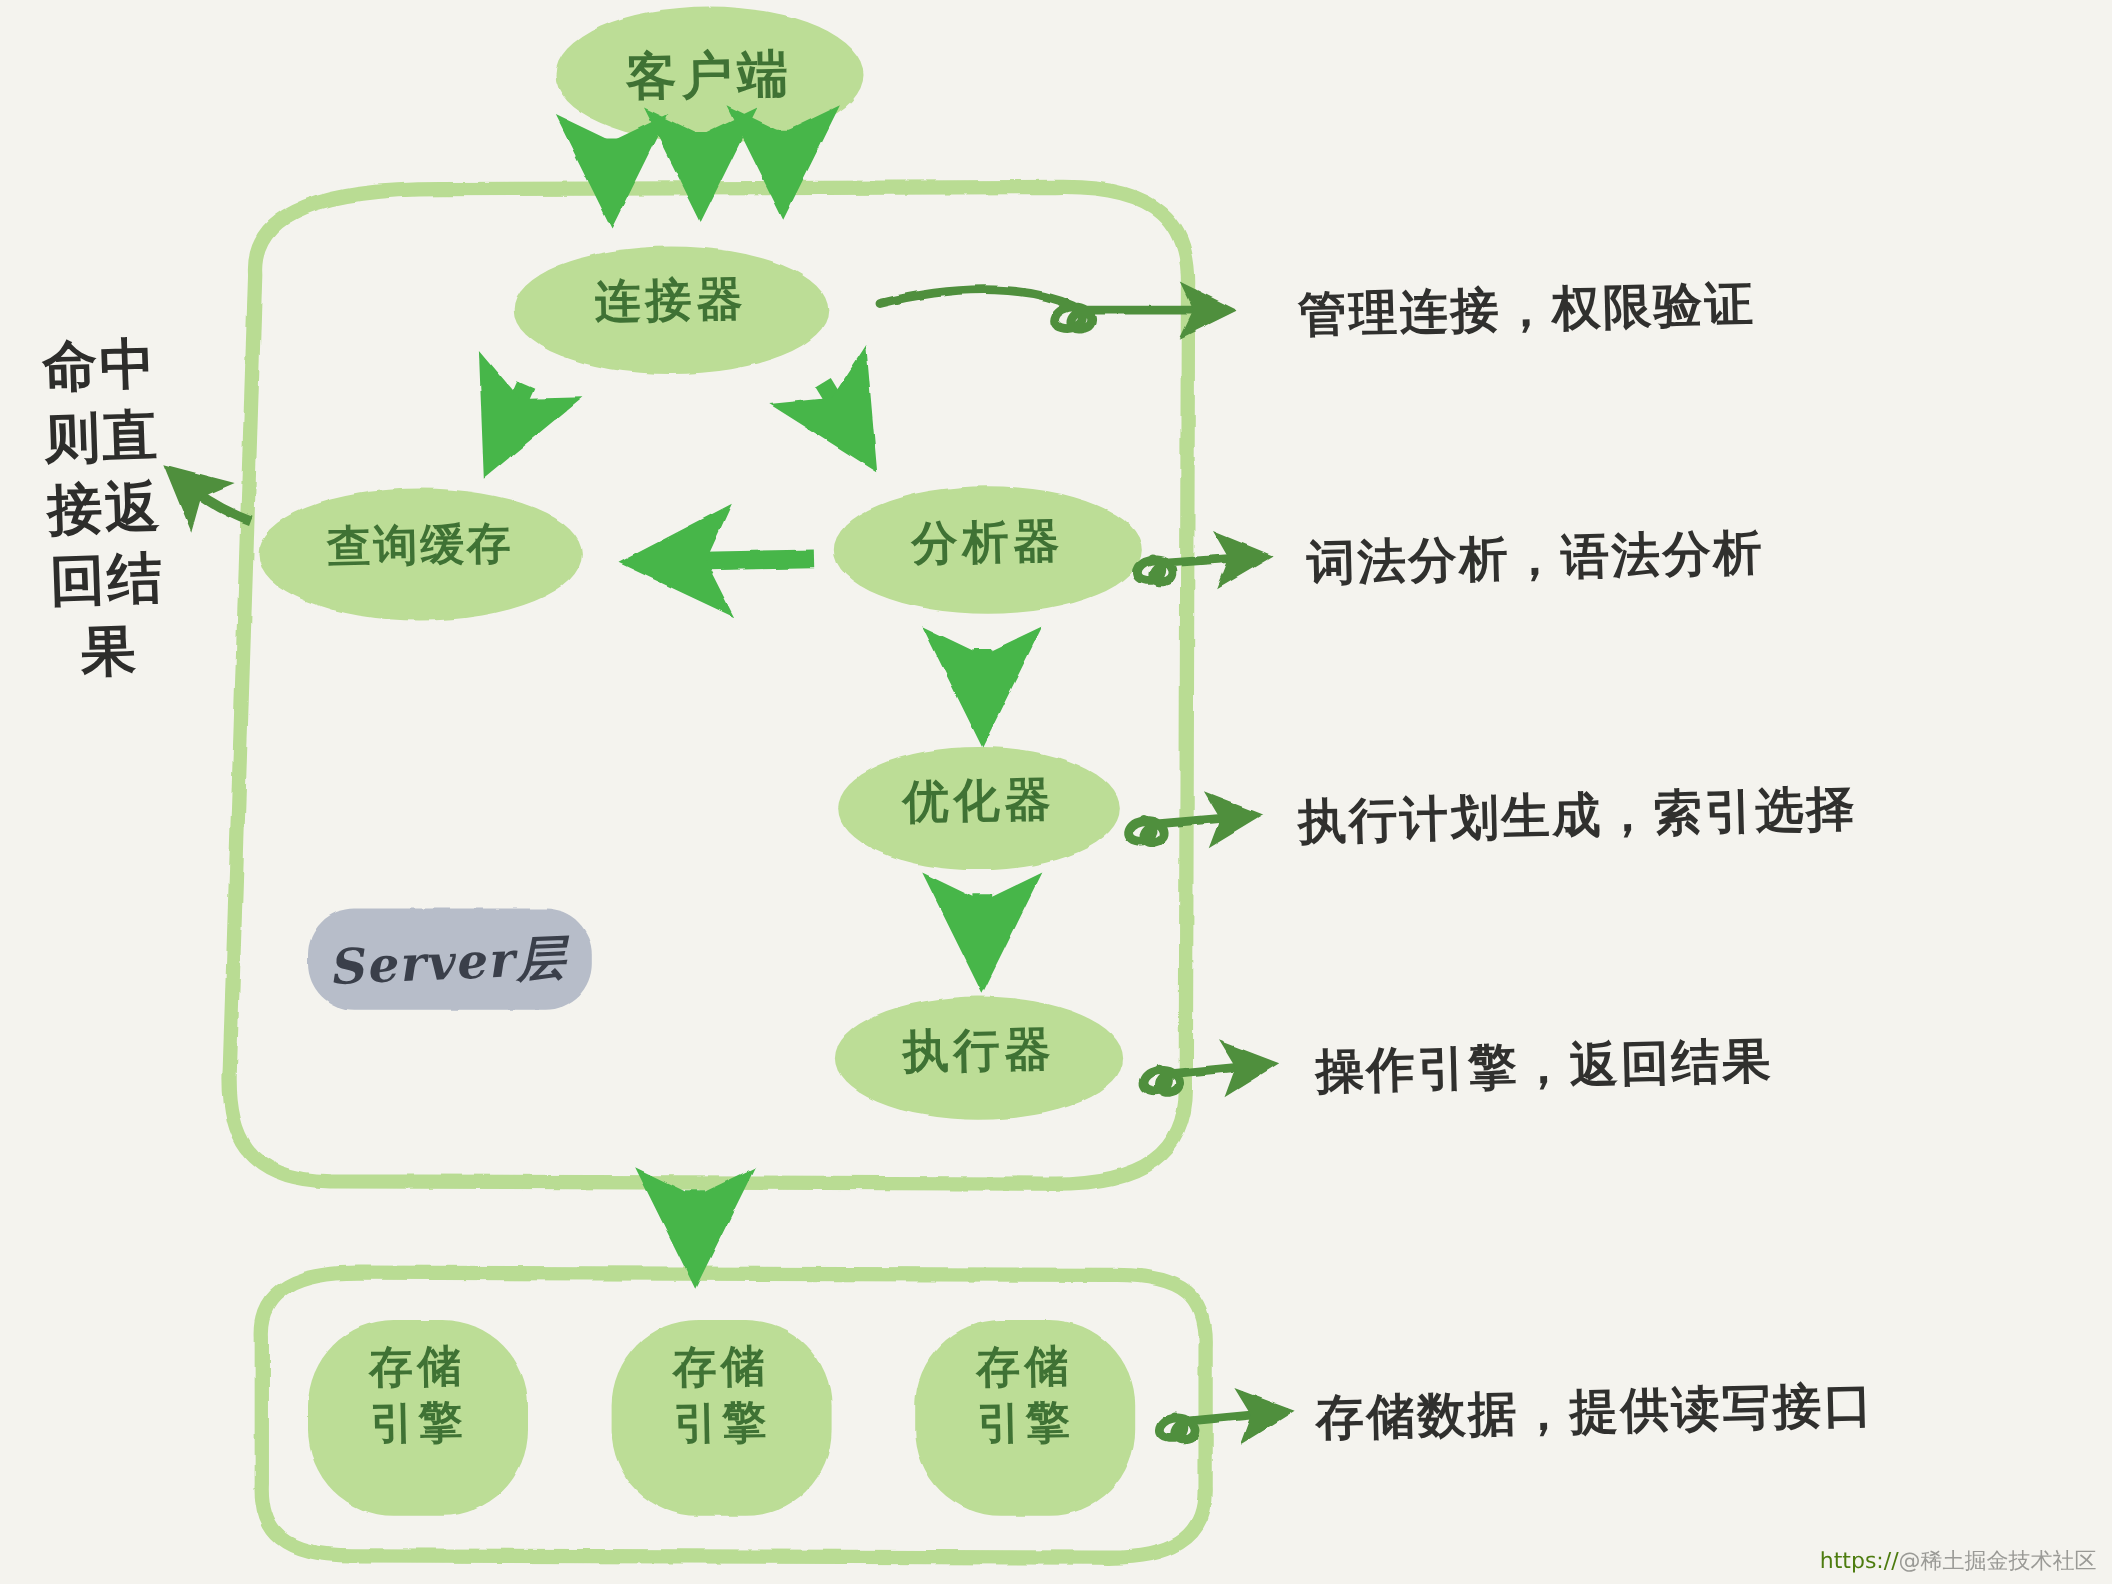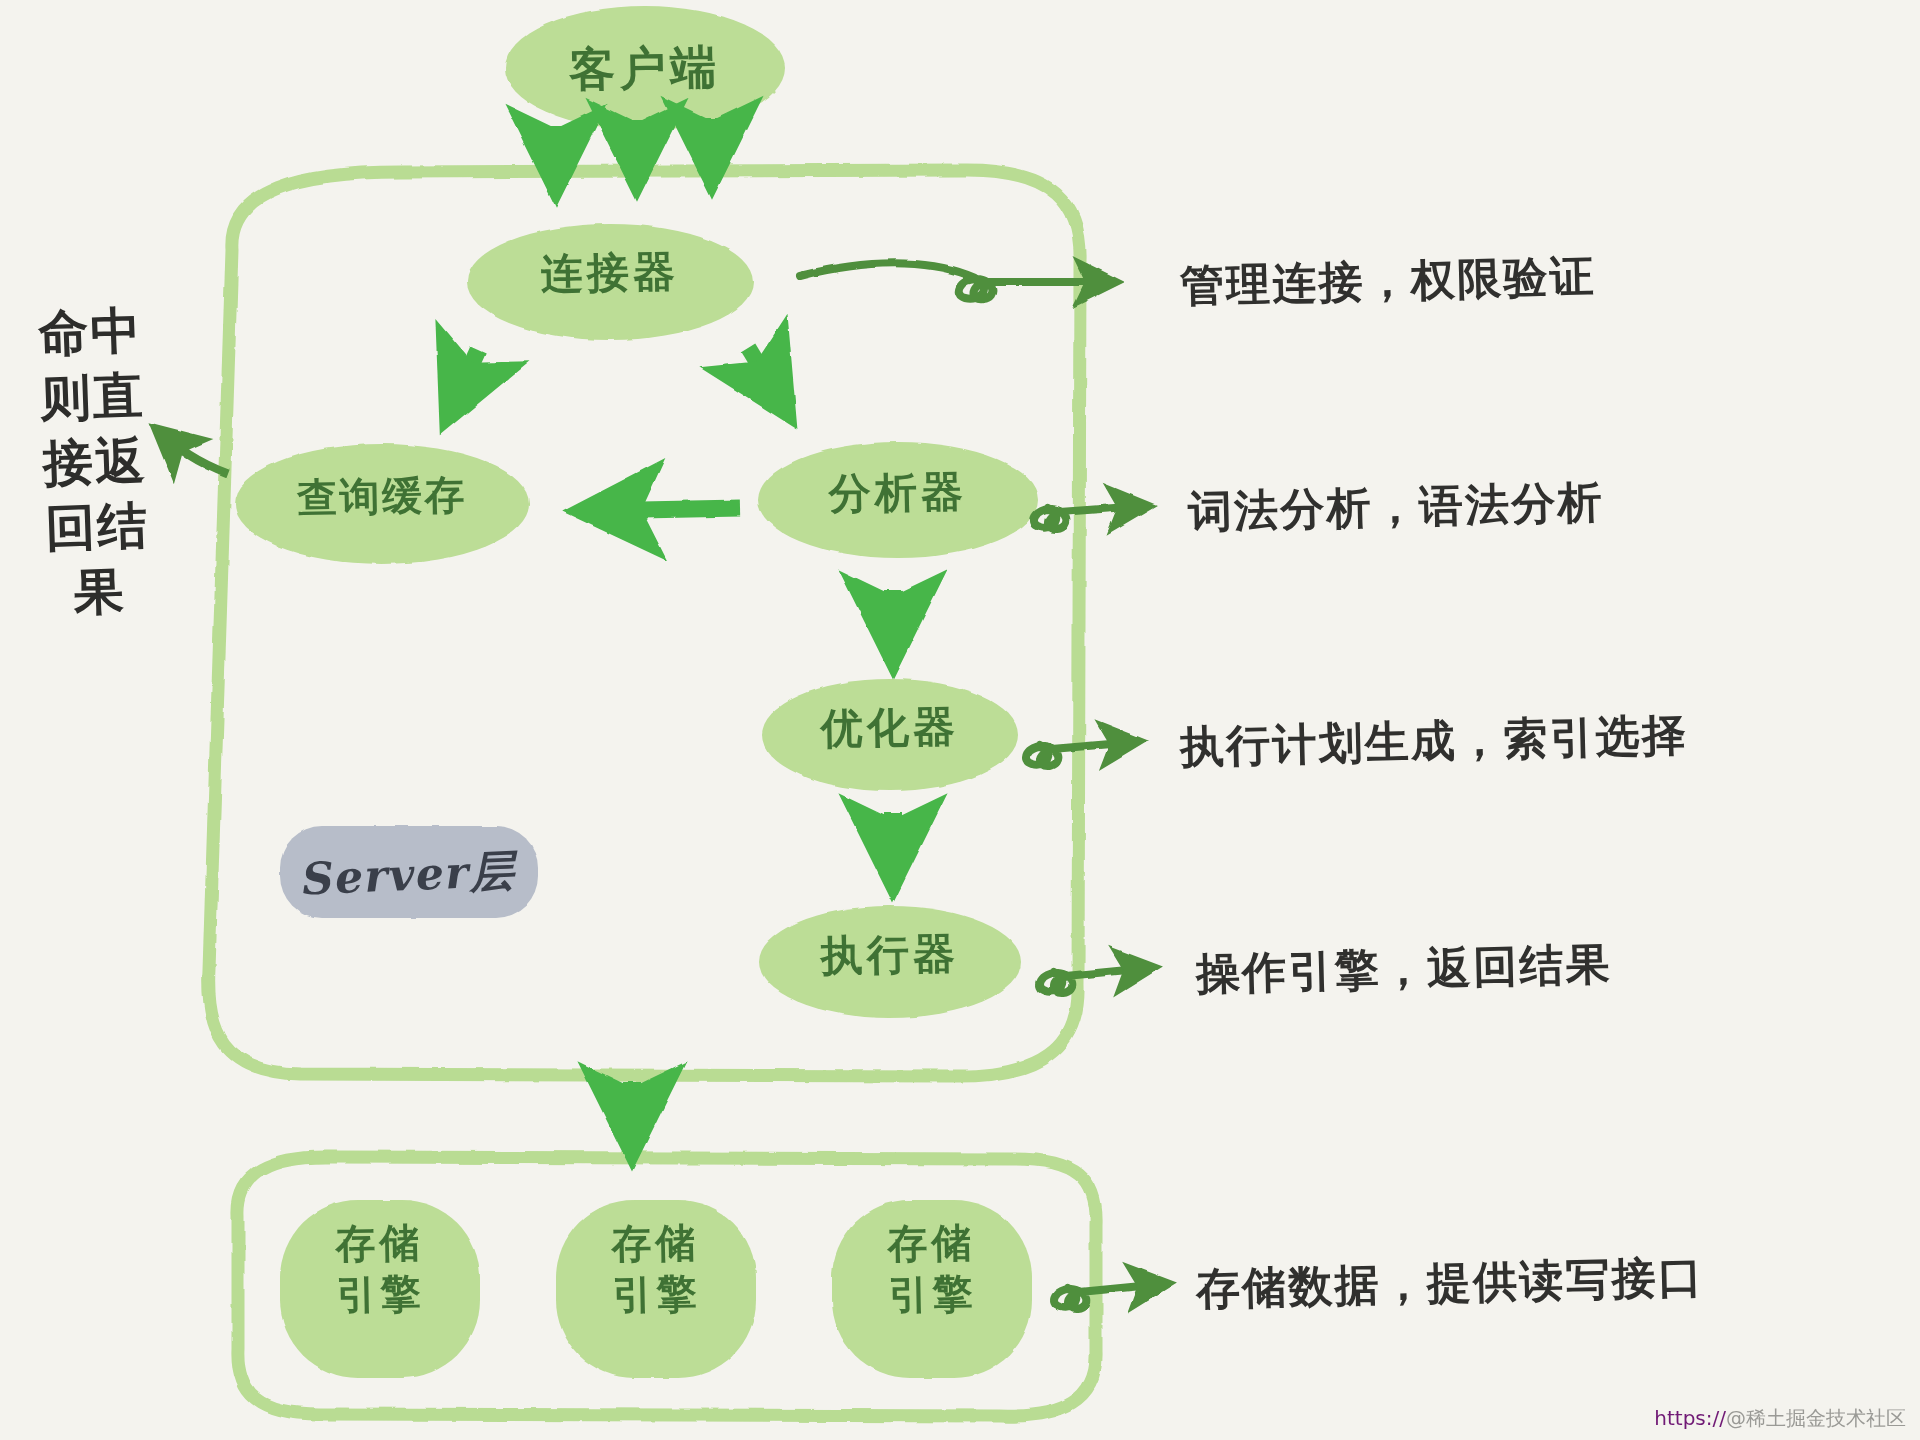--- a/index.html
+++ b/index.html
@@ -62,21 +62,21 @@
     transform:rotate(-2.4deg);
   }
   .watermark{
     position:absolute;
     right:14px;bottom:8px;
     font-size:20px;
     color:#9a9a96;
     font-family:"DejaVu Sans", sans-serif;
     white-space:nowrap;
   }
-  .watermark .dim{color:#701a75;text-align:right;}
+  .watermark .dim{color:#4d7c0f;text-align:right;}
 </style>
 </head>
 <body>
 
 <div id="stage">
 
   <svg id="canvas" viewBox="0 0 1920 1440">
     <defs>
       <filter id="rough" x="-20%" y="-20%" width="140%" height="140%">
         <feTurbulence type="fractalNoise" baseFrequency="0.035" numOctaves="3" seed="7" result="n"></feTurbulence>

